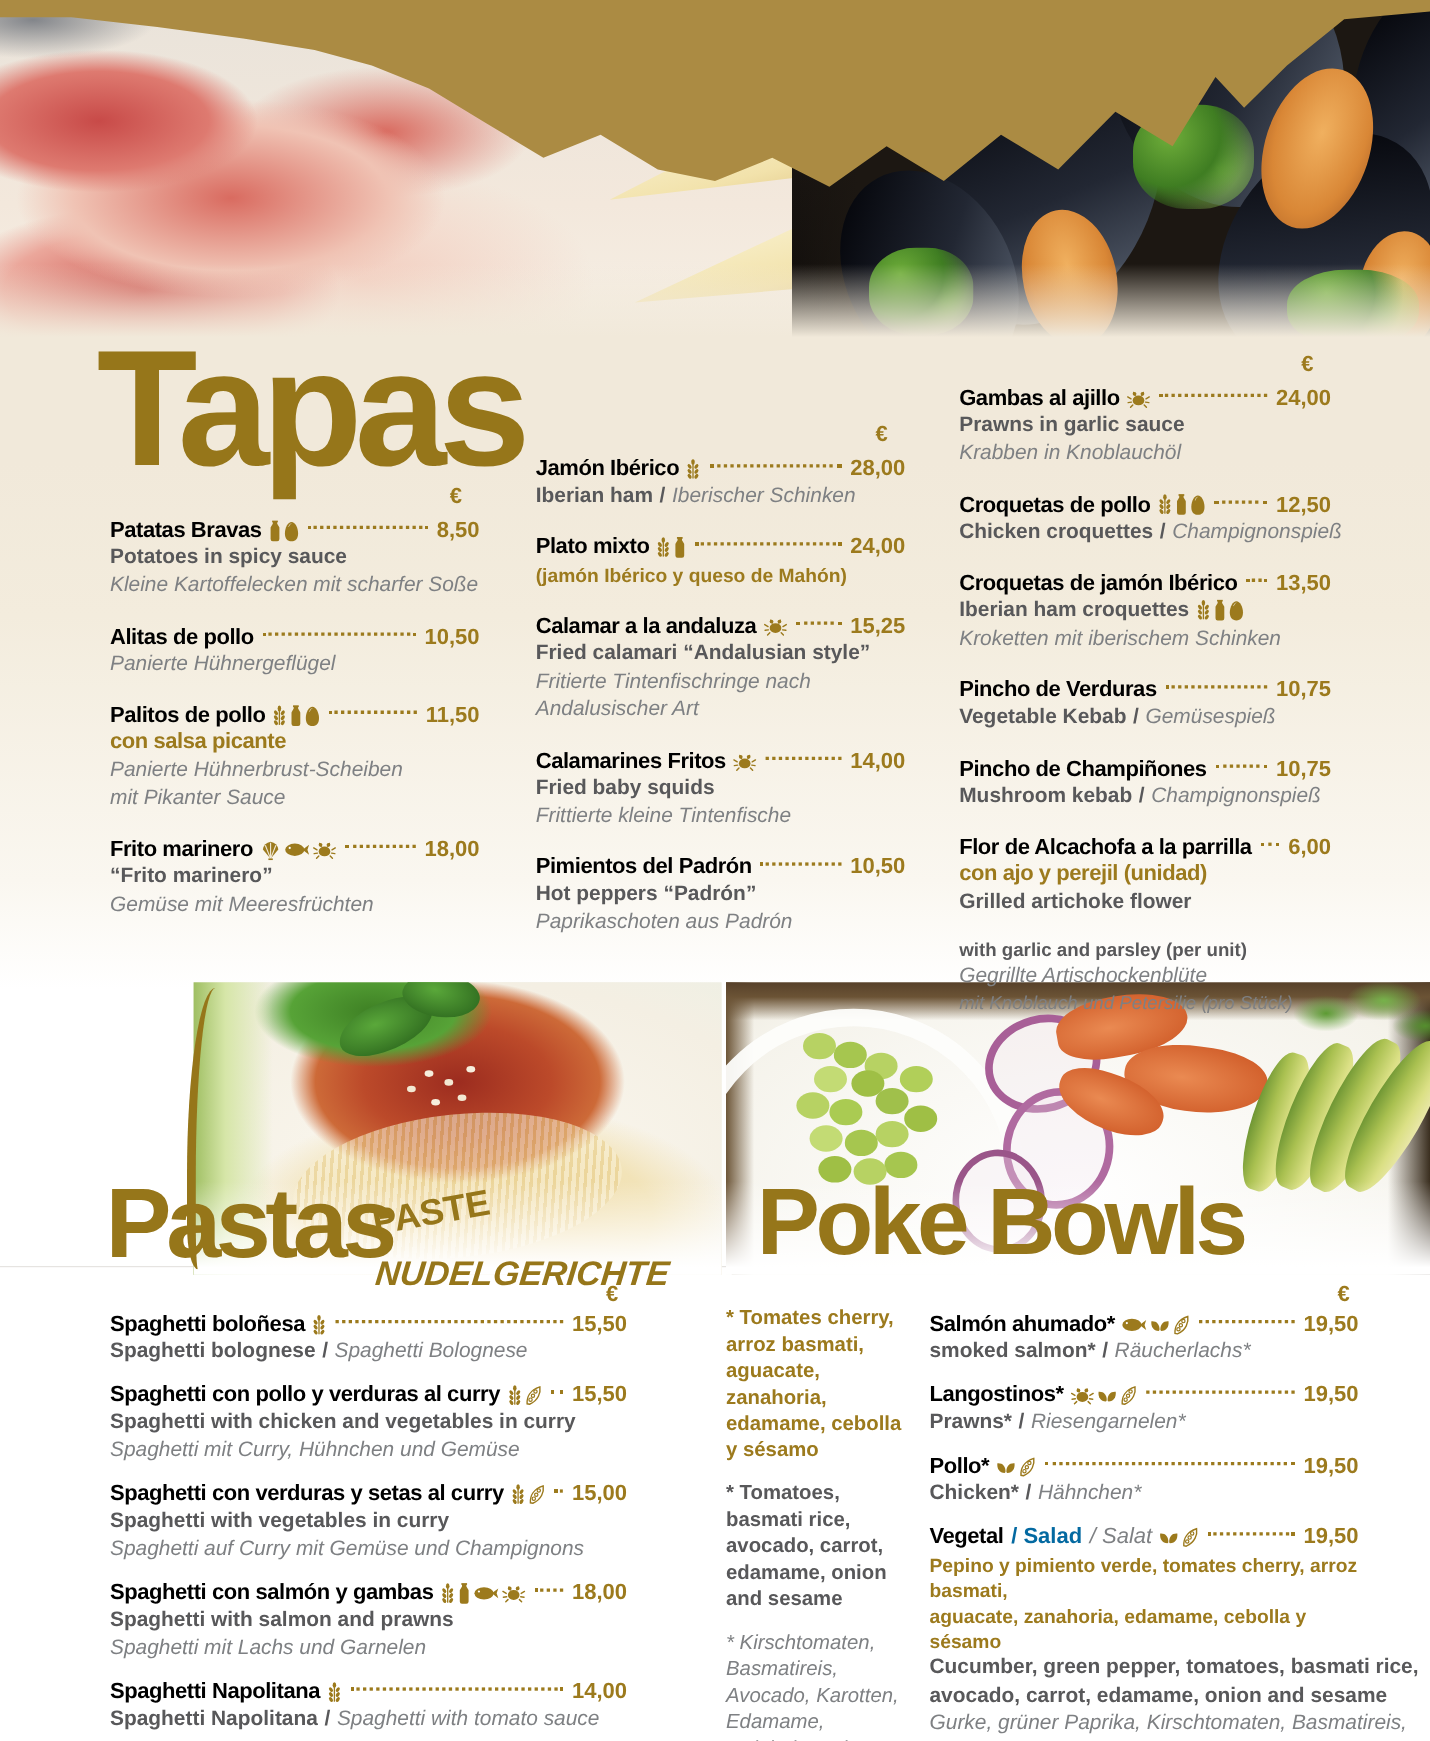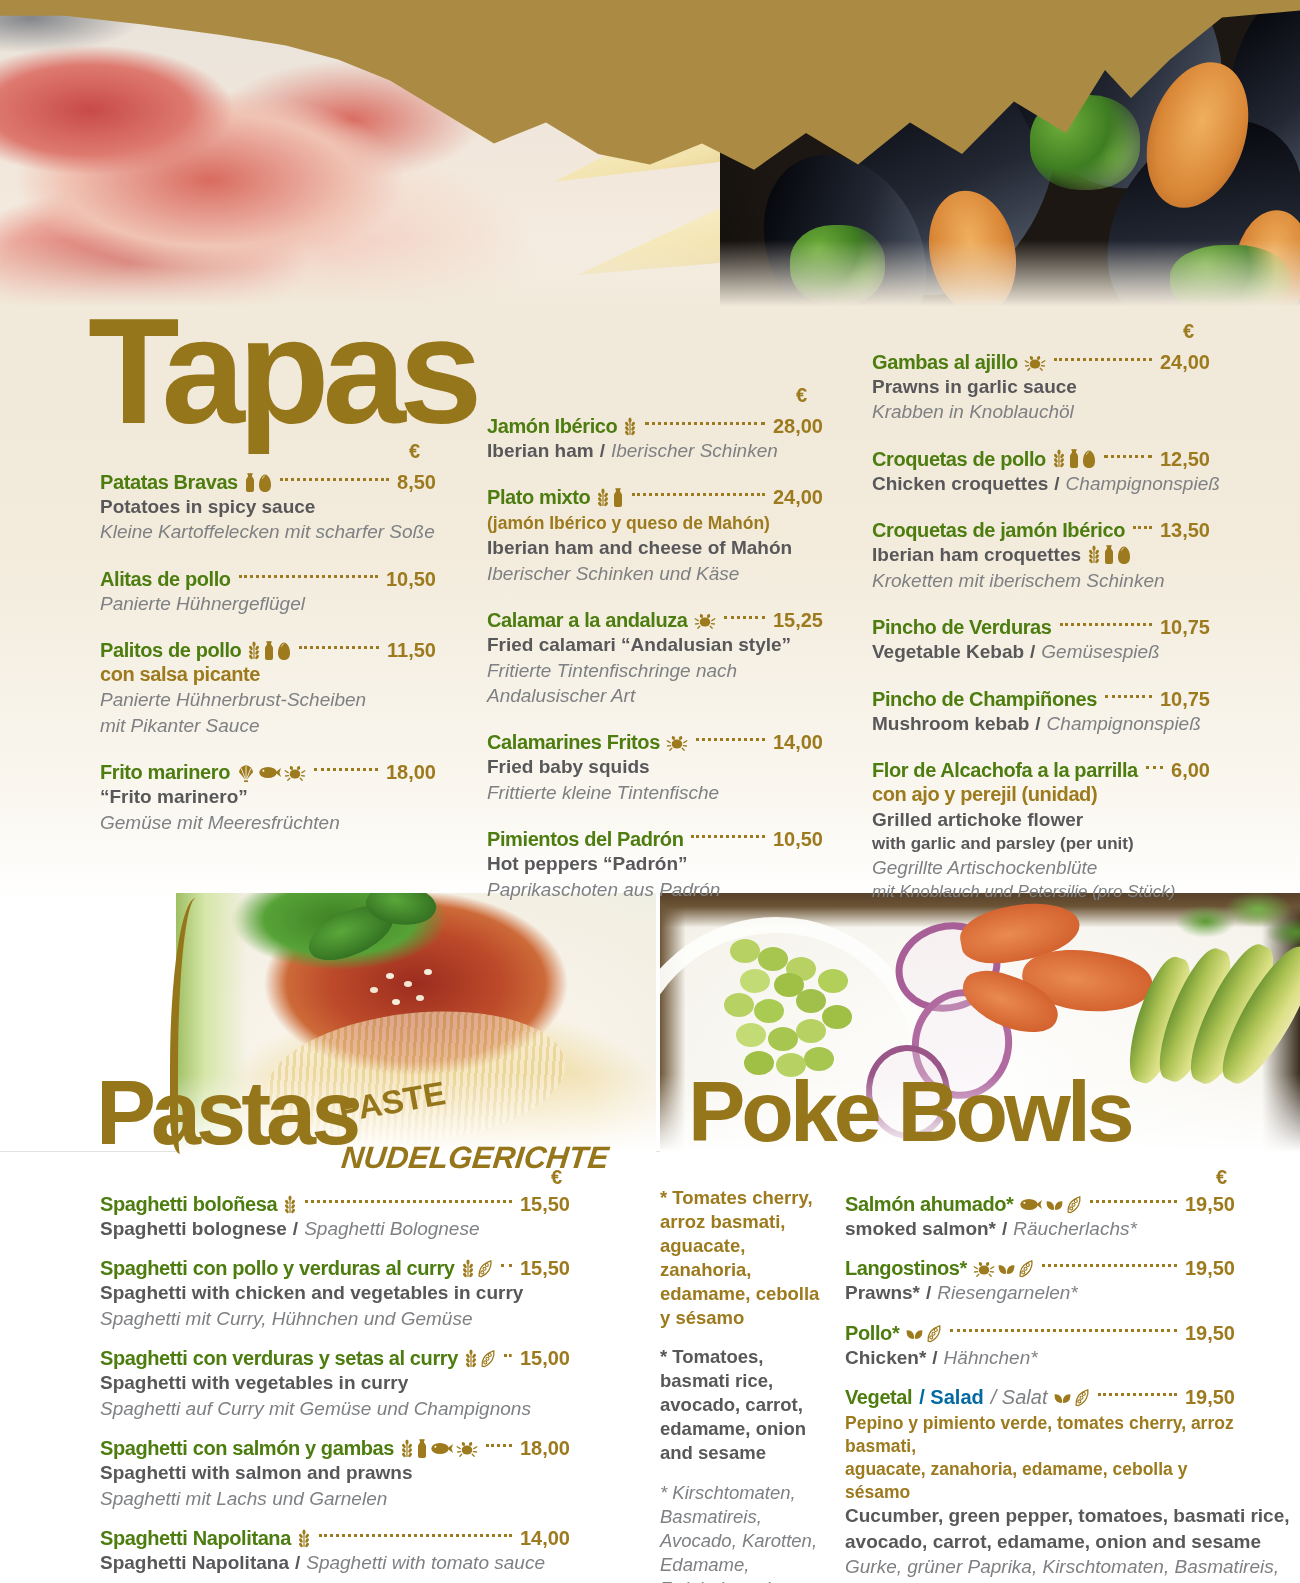--- a/index.html
+++ b/index.html
@@ -69,33 +69,33 @@
   .pcol{position:absolute;z-index:5;}
   .pastas-col{left:100px;top:1166px;width:470px;}
   .poke-col{left:845px;top:1166px;width:390px;}
   .cur{display:flex;justify-content:flex-end;color:#9c7a1d;font-weight:bold;font-size:20px;
        padding-right:16px;margin-bottom:8px;}
   .pcol .cur{margin-bottom:4px;padding-right:8px;}
 
   .item{margin-bottom:23px;}
   .pcol .item{margin-bottom:16px;}
   .row{display:flex;align-items:center;}
-  .name{color:#4d7c0f;font-weight:bold;font-size:20px;letter-spacing:-0.4px;white-space:nowrap;}
+  .name{color:#000000;font-weight:bold;font-size:20px;letter-spacing:-0.4px;white-space:nowrap;}
   .name-dark{color:#0369a1;font-weight:bold;font-size:20px;margin-left:7px;white-space:nowrap;}
   .name-it{color:#7e8083;font-style:italic;font-size:20px;margin-left:7px;white-space:nowrap;}
   .name2{color:#9c7a1d;font-weight:bold;font-size:20px;letter-spacing:-0.4px;line-height:1.25;}
   .icons{display:flex;align-items:center;margin-left:6px;gap:2px;color:#9c7a1d;flex:0 0 auto;}
   .ic{display:inline-flex;}
   .ic svg{display:block;}
   .leader{flex:1 1 auto;min-width:4px;margin:0 8px;border-bottom:3px dotted #9c7a1d;height:0;transform:translateY(-3px);}
   .price{color:#9c7a1d;font-weight:bold;font-size:20px;white-space:nowrap;}
   .descwrap{width:calc(100% + 70px);}
   .den{color:#58585a;font-weight:bold;font-size:19px;line-height:1.34;white-space:pre-line;display:flex;flex-wrap:wrap;align-items:center;}
   .dde{color:#7e8083;font-style:italic;font-size:19px;line-height:1.34;white-space:pre-line;display:flex;flex-wrap:wrap;align-items:center;}
-  .den.sm{font-size:17px;font-weight:bold;}
+  .den.sm{font-size:17px;font-weight:bold;margin-top:20px;}
   .dde.sm{font-size:17px;}
   .sep{margin:0 6px;font-weight:bold;color:#58585a;}
   .tailit{font-style:italic;font-weight:normal;color:#7e8083;}
   .subgold{color:#9c7a1d;font-weight:bold;font-size:17.5px;line-height:1.3;margin-top:3px;white-space:pre-line;}
 
   
   .poke-notes{position:absolute;left:660px;top:1186px;width:180px;z-index:5;}
   .pn-gold{color:#9c7a1d;font-weight:bold;font-size:18.5px;line-height:1.3;white-space:pre-line;}
   .pn-en{color:#58585a;font-weight:bold;font-size:18.5px;line-height:1.3;margin-top:15px;white-space:pre-line;}
   .pn-de{color:#7e8083;font-style:italic;font-size:18.5px;line-height:1.3;margin-top:15px;white-space:pre-line;}
@@ -367,24 +367,20 @@
               <svg width="12" height="20" viewBox="0 0 12 20">
                 <path fill="currentColor" d="M4 1h4v2.2l1.8 3A2 2 0 0 1 10 7.3V17a2 2 0 0 1-2 2H4a2 2 0 0 1-2-2V7.3a2 2 0 0 1 .2-1.1L4 3.2z"></path>
                 <rect x="3.4" y="0.2" width="5.2" height="1.6" fill="currentColor"></rect>
               </svg>
             </span>
           </span>
           <span class="leader"></span>
           <span class="price">24,00</span>
         </div>
         <div class="subgold">(jamón Ibérico y queso de Mahón)</div>
-        <div class="descwrap">
-          <div class="den"><span>Iberian ham and cheese of Mahón</span></div>
-          <div class="dde"><span>Iberischer Schinken und Käse</span></div>
-        </div>
       </div>
       <div class="item">
         <div class="row">
           <span class="name">Calamar a la andaluza</span>
           <span class="icons">
             <span class="ic">
               <svg width="22" height="19" viewBox="0 0 22 19">
                 <g fill="currentColor">
                   <ellipse cx="11" cy="11" rx="5.3" ry="4.5"></ellipse>
                   <circle cx="7.4" cy="5" r="1.7"></circle>

